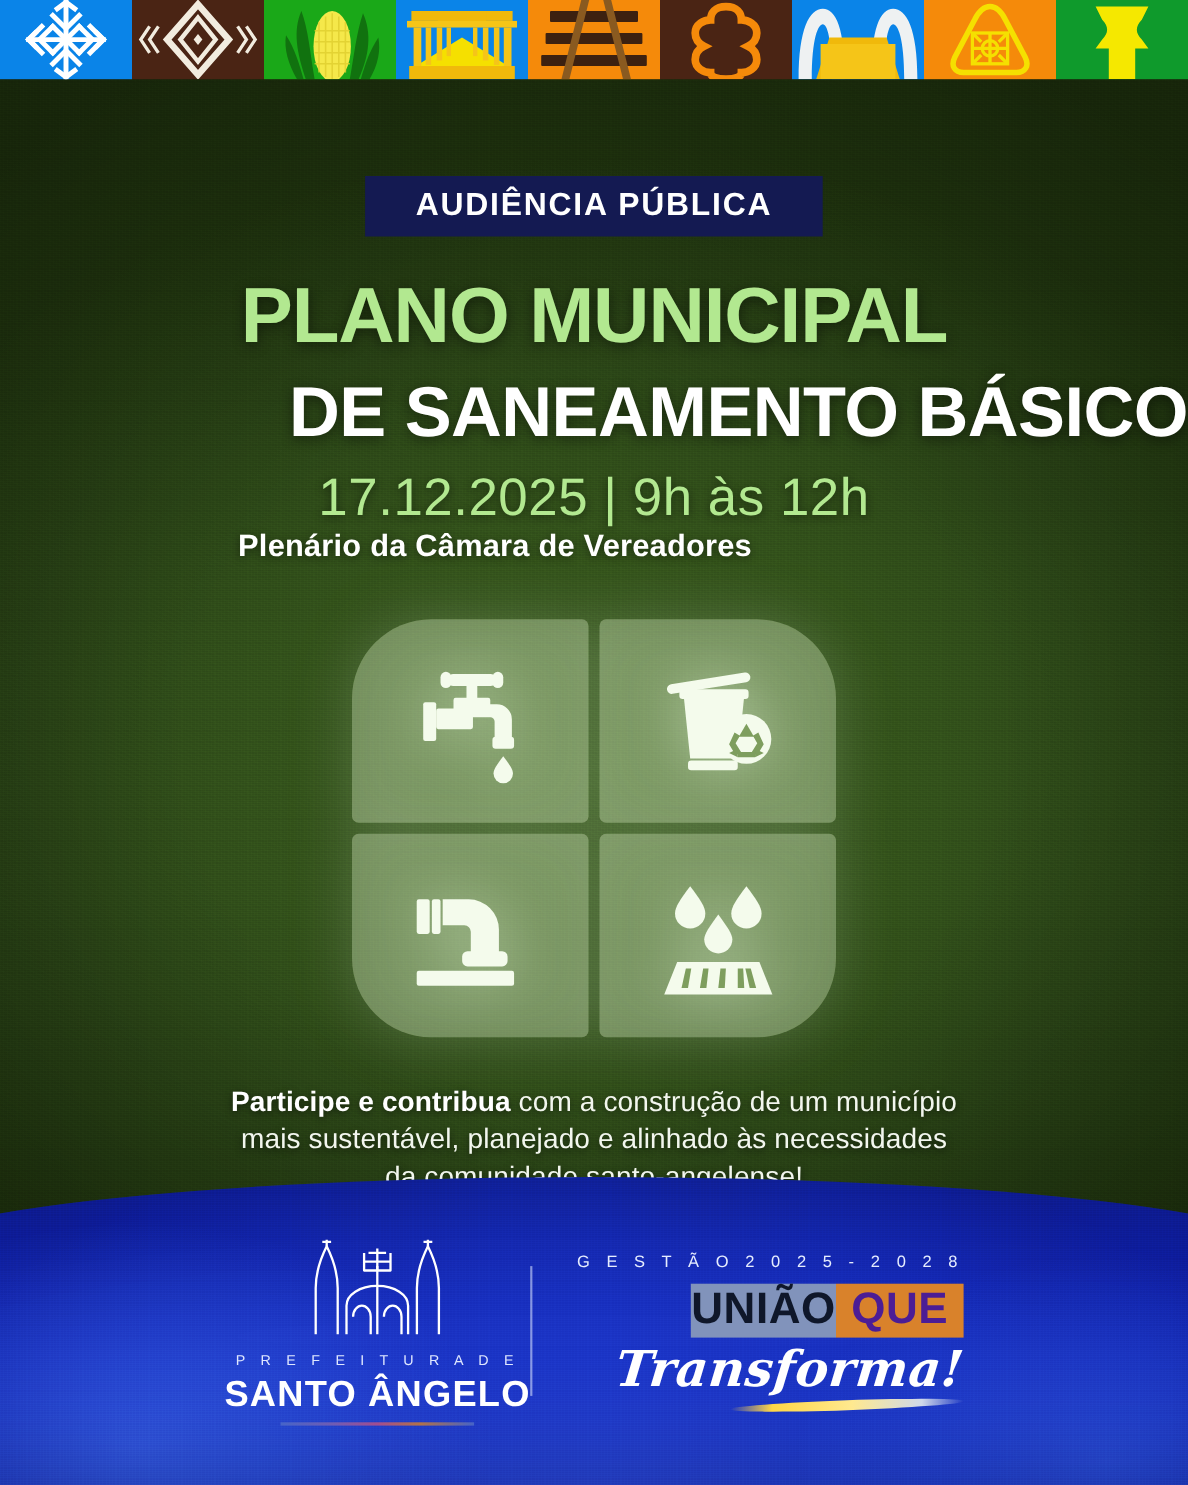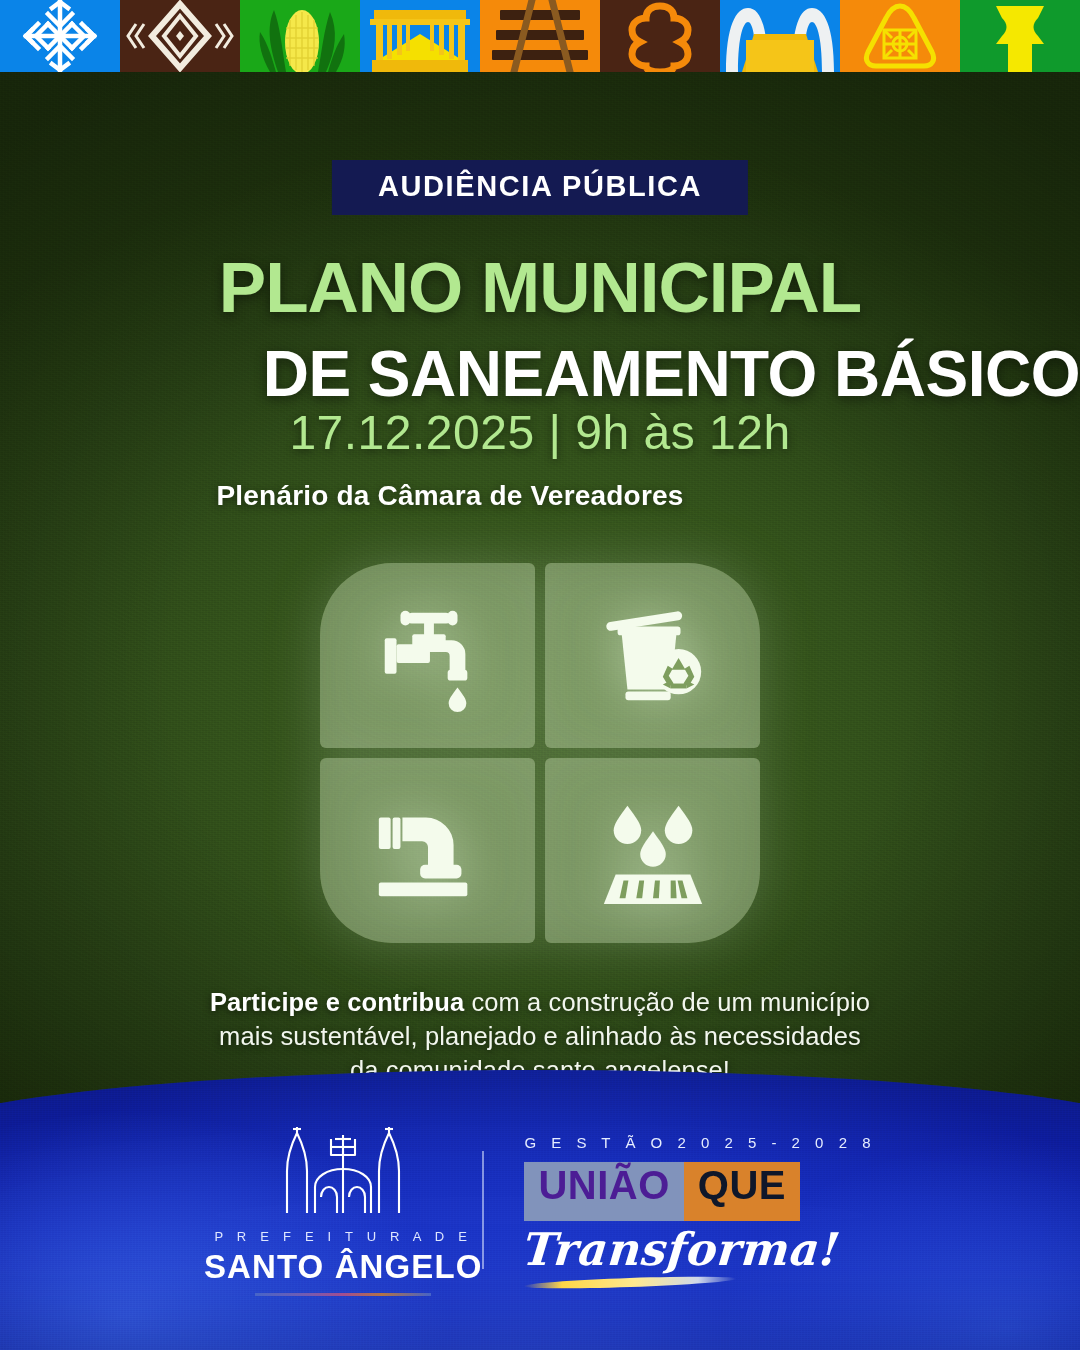--- a/index.html
+++ b/index.html
@@ -46,21 +46,21 @@
     position:absolute;top:252px;left:0;width:1080px;text-align:center;z-index:10;
     color:#b2e890;font-size:71px;font-weight:bold;letter-spacing:-1px;line-height:1;
     text-shadow:0 3px 12px rgba(0,0,0,.45);
   }
   #title2{
     position:absolute;top:342px;left:0;width:1080px;text-align:right;z-index:10;
     color:#ffffff;font-size:64px;font-weight:bold;letter-spacing:-.5px;line-height:1;
     text-shadow:0 3px 12px rgba(0,0,0,.45);
   }
   #dateline{
-    position:absolute;top:408px;left:0;width:1080px;text-align:center;z-index:10;
+    position:absolute;top:428px;left:0;width:1080px;text-align:center;z-index:10;
     color:#b2e890;font-size:48px;font-weight:500;letter-spacing:.5px;line-height:1.05;
     text-shadow:0 2px 9px rgba(0,0,0,.45);
   }
   #place{
     position:absolute;top:480px;left:0;width:900px;text-align:center;z-index:10;
     color:#ffffff;font-size:28px;font-weight:bold;letter-spacing:.2px;
     text-shadow:0 2px 8px rgba(0,0,0,.45);
   }
 
   
@@ -122,31 +122,31 @@
   #pref-name{
     color:#ffffff;font-size:33px;font-weight:bold;letter-spacing:1.1px;margin-top:4px;
   }
   #pref-rule{
     margin-top:7px;width:176px;height:3px;
     background:linear-gradient(90deg,#4a68c8 0%,#7a5fb0 28%,#b04f8a 50%,#c2783a 72%,#4a68c8 100%);
     opacity:.9;
   }
   #divider{width:2px;height:118px;background:rgba(225,235,255,.55);}
   #logo-right{
-    display:flex;flex-direction:column;align-items:flex-start;padding-left:40px;
+    display:flex;flex-direction:column;align-items:flex-end;padding-left:40px;
   }
   #gestao{color:#e6edff;font-size:15px;letter-spacing:5.5px;font-weight:500;}
   #uniao-row{display:flex;margin-top:11px;}
   #uniao{
-    background:#8193bb;color:#4c1d95;font-size:40px;font-weight:bold;
+    background:#8193bb;color:#0f172a;font-size:40px;font-weight:bold;
+    letter-spacing:.5px;padding:3px 0 6px;line-height:1;
+  }
+  #que{
+    background:#d9822b;color:#4c1d95;font-size:40px;font-weight:bold;
     letter-spacing:.5px;padding:3px 14px 6px;line-height:1;
-  }
-  #que{
-    background:#d9822b;color:#0f172a;font-size:40px;font-weight:bold;
-    letter-spacing:.5px;padding:3px 14px 16px;line-height:1;
   }
   #transforma{
     color:#ffffff;font-size:45px;font-style:italic;font-weight:bold;
     font-family:"DejaVu Serif", serif;margin-top:2px;letter-spacing:.5px;
     transform:skewX(-6deg);
   }
   #swoosh{
     margin-top:2px;width:212px;height:9px;
     background:linear-gradient(95deg, rgba(255,214,70,0) 0%, #ffd646 18%, #ffe98f 52%, #cfd8ea 82%, rgba(207,216,234,0) 100%);
     border-radius:50%;

